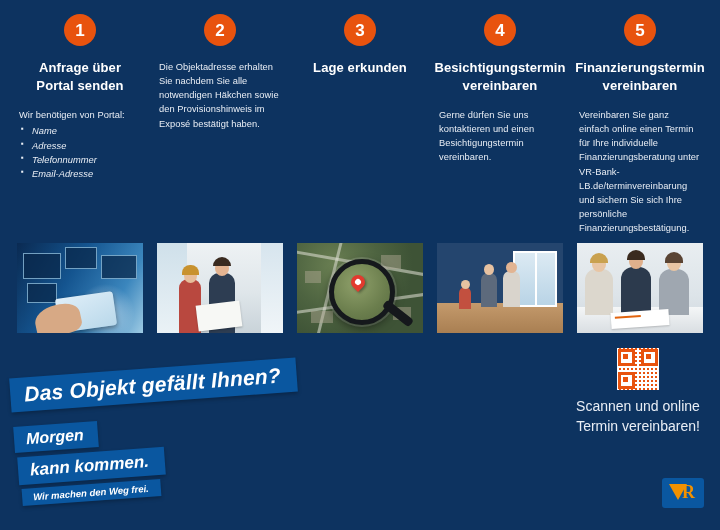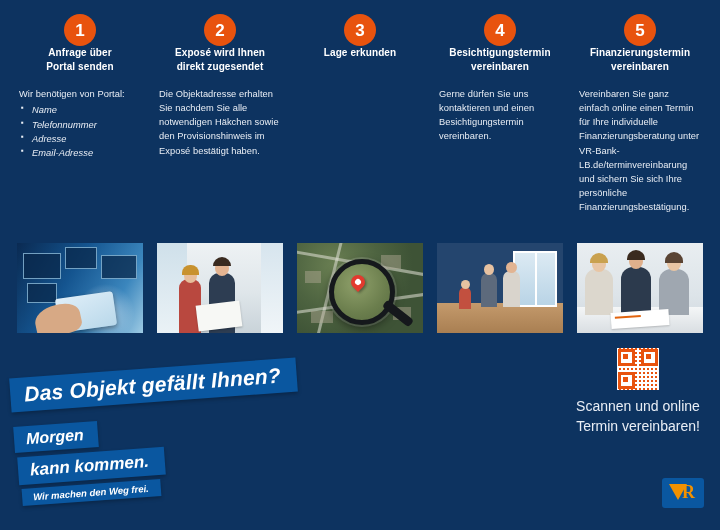--- a/index.html
+++ b/index.html
@@ -45,22 +45,23 @@
     background: #e8530e;
     color: #ffffff;
     font-size: 17px;
     font-weight: bold;
     display: flex;
     align-items: center;
     justify-content: center;
     line-height: 1;
   }
   .step-title {
+    margin-top: 13px;
     color: #ffffff;
-    font-size: 10px;
+    font-size: 13px;
     font-weight: bold;
     text-align: center;
     line-height: 1.35;
     letter-spacing: 0.1px;
   }
   .step-body {
     margin-top: 14px;
     color: #e9eef5;
     font-size: 9.3px;
     line-height: 1.52;
@@ -371,31 +372,29 @@
   <div class="steps">
 
     <div class="step">
       <div class="badge">1</div>
       <div class="step-title" style="white-space:pre-line;">Anfrage über
 Portal senden</div>
       <div class="step-body">
         <div>Wir benötigen von Portal:</div>
         <ul class="bullets">
           <li>Name</li>
+          <li>Adresse</li>
           <li>Telefonnummer</li>
-          <li>Adresse</li>
           <li>Email-Adresse</li>
         </ul>
       </div>
     </div>
 
     <div class="step">
       <div class="badge">2</div>
-      <div class="step-title" style="white-space:pre-line;">Exposé wird Ihnen
-direkt zugesendet</div>
       <div class="step-body">Die Objektadresse erhalten Sie nachdem Sie alle notwendigen Häkchen sowie den Provisionshinweis im Exposé bestätigt haben.</div>
     </div>
 
     <div class="step">
       <div class="badge">3</div>
       <div class="step-title" style="white-space:pre-line;">Lage erkunden</div>
     </div>
 
     <div class="step">
       <div class="badge">4</div>

